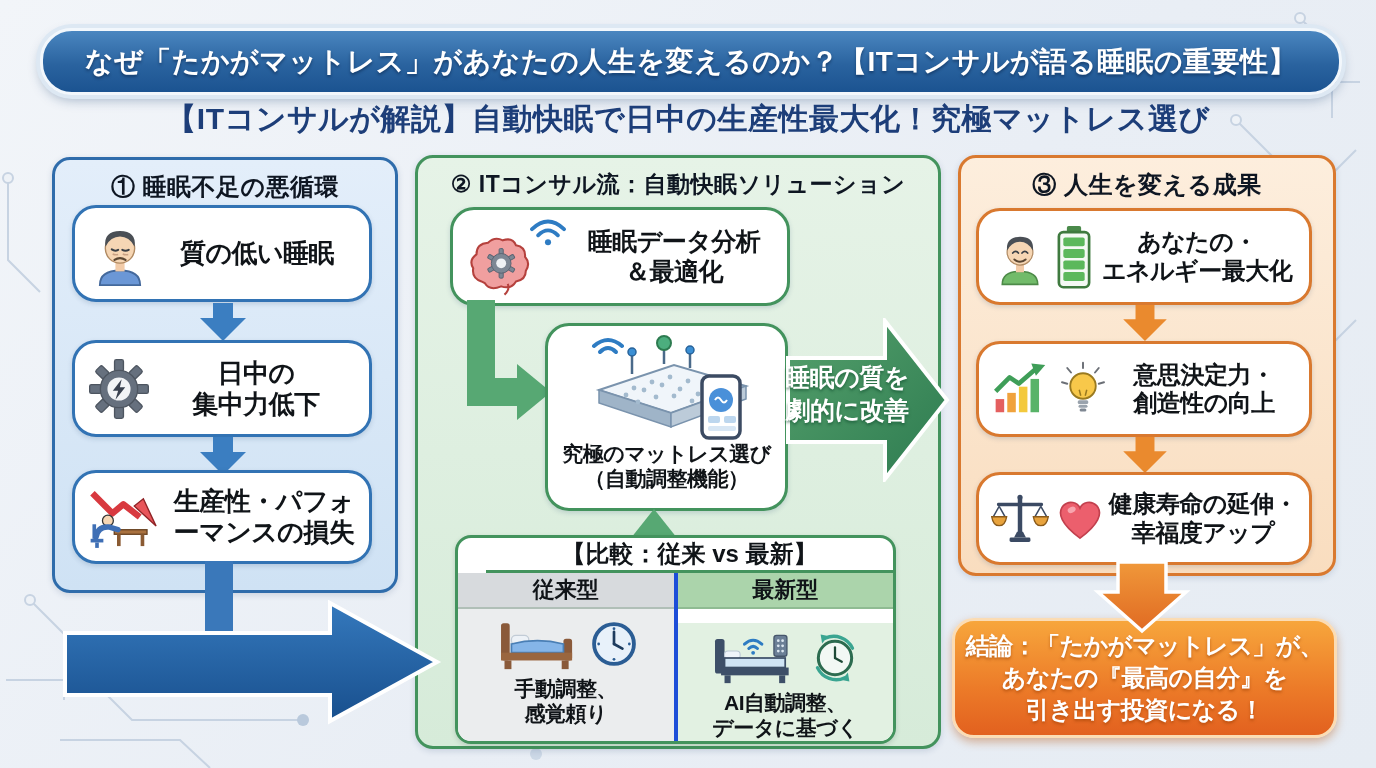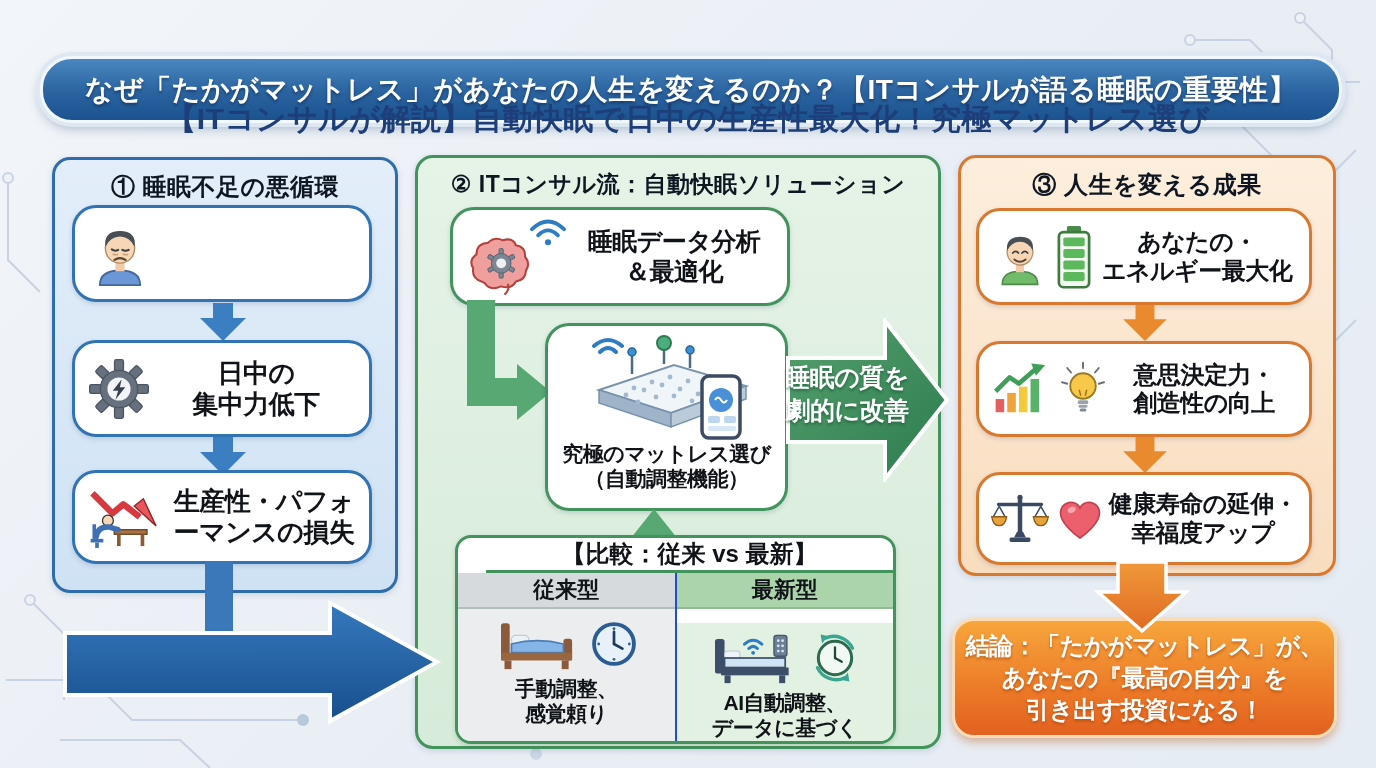--- a/index.html
+++ b/index.html
@@ -7,21 +7,21 @@
     font-family:"Liberation Sans",sans-serif;
     background:linear-gradient(135deg,#f2f5f9 0%,#e9eef5 55%,#e6ecf3 100%);}
   .abs{position:absolute;}
   .center{display:flex;align-items:center;justify-content:center;}
 
   
   .header-pill{left:40px;top:28px;width:1296px;height:61px;border-radius:32px;
     background:linear-gradient(180deg,#4a86c0 0%,#2a639f 55%,#1b5391 100%);
     border:3px solid #f2f7fc;box-shadow:0 0 0 4px #dde8f3,0 5px 12px rgba(20,60,110,.35);
     color:#fff;font-size:28px;font-weight:900;letter-spacing:.5px;
-    text-shadow:0 2px 3px rgba(0,20,50,.45);margin-top:28px;}
+    text-shadow:0 2px 3px rgba(0,20,50,.45);}
   .subtitle{left:0;top:99px;width:1376px;text-align:center;color:#1d3e79;
     font-size:30px;font-weight:900;letter-spacing:.5px;}
 
   
   .panel{border-radius:18px;box-shadow:0 2px 6px rgba(50,80,120,.18);z-index:1;}
   .panel-cycle{left:52px;top:157px;width:340px;height:430px;
     background:linear-gradient(180deg,#e3eefa,#cfe2f4);border:3px solid #2f6cab;}
   .panel-solution{left:415px;top:155px;width:520px;height:588px;
     background:linear-gradient(180deg,#e6f3e7,#d6ebd9);border:3px solid #43935d;}
   .panel-results{left:958px;top:155px;width:372px;height:415px;
@@ -51,21 +51,21 @@
   .qol-label{left:66px;top:641px;width:330px;font-size:27px;letter-spacing:-1px;}
 
   
   .comp{left:455px;top:535px;width:435px;height:203px;background:#fff;
     border:3px solid #43935d;border-radius:16px;overflow:hidden;z-index:2;
     display:flex;flex-direction:column;box-shadow:0 2px 5px rgba(40,70,60,.18);}
   .comp-title{height:42px;border-bottom:3px solid #43935d;display:flex;align-items:center;
     justify-content:center;font-size:24px;font-weight:900;color:#101418;margin-left:28px;}
   .comp-cols{flex:1;display:flex;}
   .comp-col{width:50%;display:flex;flex-direction:column;}
-  .comp-col.modern{border-left:2px solid #1d4ed8;gap:14px;}
+  .comp-col.modern{border-left:4px solid #1d4ed8;gap:14px;}
   .comp-head{height:34px;display:flex;align-items:center;justify-content:center;
     font-size:22px;font-weight:900;color:#101418;border-bottom:2px solid rgba(60,110,70,.25);}
   .comp-head.trad{background:#d7dadd;}
   .comp-head.mod{background:#abd4ab;}
   .comp-body{flex:1;display:flex;flex-direction:column;align-items:center;padding-top:6px;}
   .comp-body.trad{background:#ebedee;}
   .comp-body.mod{background:#e2f1e2;}
   .comp-icons{display:flex;align-items:center;gap:12px;height:58px;}
   .comp-desc{margin-top:4px;text-align:center;font-size:21px;font-weight:900;
     color:#101418;line-height:1.18;letter-spacing:-.5px;}
@@ -125,20 +125,24 @@
         <rect x="31" y="45" width="10" height="10" fill="#f2cba8"></rect>
         <circle cx="36" cy="30" r="16" fill="#f6d6b4" stroke="#b08a62" stroke-width="1.5"></circle>
         <path d="M20 28 Q18 11 36 11 Q54 11 52 28 Q46 17 36 17 Q26 17 20 28 Z" fill="#4a4f55"></path>
         <path d="M27 31 q3.5 2.5 7 .5" stroke="#3a3f45" stroke-width="2.2" fill="none" stroke-linecap="round"></path>
         <path d="M38.5 31.5 q3.5 2 7 0" stroke="#3a3f45" stroke-width="2.2" fill="none" stroke-linecap="round"></path>
         <path d="M28 36 q3 1.5 6 .5" stroke="#c9a183" stroke-width="1.6" fill="none"></path>
         <path d="M39 36 q3 1.5 6 .5" stroke="#c9a183" stroke-width="1.6" fill="none"></path>
         <path d="M30 42.5 q6 -4 12 0" stroke="#5a4632" stroke-width="2.4" fill="none" stroke-linecap="round"></path>
       </svg>
     </span>
+    <div class="boxlabel">
+      <div class="ln">質の低い睡眠</div>
+
+    </div>
   </div>
 
   <svg class="abs varrow" style="left:200px;top:303px;" width="46" height="38" viewBox="0 0 46 38">
     <path d="M13 0 H33 V15 H46 L23 38 L0 15 H13 Z" fill="#3b7ec1"></path>
   </svg>
 
   <div class="abs wbox blue" style="left:72px;top:340px;width:300px;height:97px;">
     <span class="iconwrap">
       <svg width="64" height="64" viewBox="0 0 72 72">
         <g fill="#66707e" stroke="#4d5560" stroke-width="1.5">

